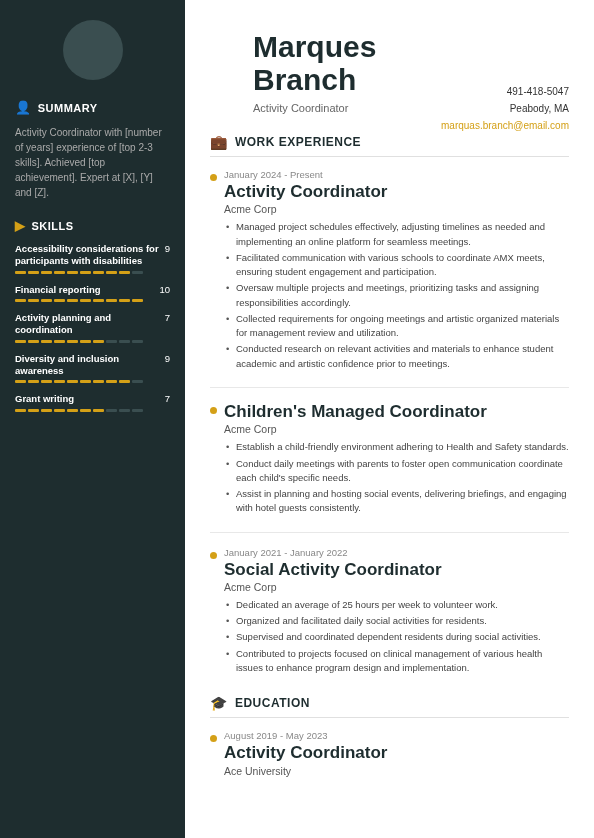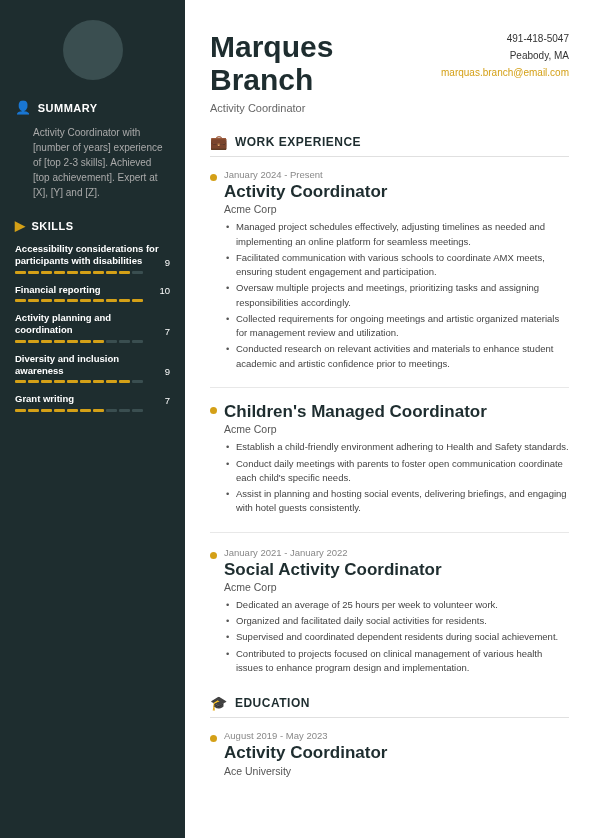--- a/index.html
+++ b/index.html
@@ -49,29 +49,28 @@
       color: #d4a017;
       font-size: 13px;
     }
     .sidebar-section-title:first-of-type {
       margin-top: 0;
     }
     .summary-text {
       font-size: 10px;
       color: #aaa;
       line-height: 1.5;
-      margin-left: 18px;
     }
     .skill-item {
       margin-bottom: 10px;
     }
     .skill-header {
       display: flex;
       justify-content: space-between;
-      align-items: flex-end;
+      align-items: flex-start;
       margin-bottom: 3px;
     }
     .skill-name {
       font-size: 9.5px;
       color: #fff;
       font-weight: bold;
       flex: 1;
       line-height: 1.3;
       padding-right: 4px;
     }
@@ -119,21 +118,22 @@
       font-size: 10px;
       color: #333;
       line-height: 1.7;
     }
     .contact-email {
       color: #d4a017;
     }
     .header-row {
       display: flex;
       justify-content: space-between;
-      align-items: flex-start;
+      align-items: flex-end;
+      margin-left: 43px;
     }
     .section-title {
       display: flex;
       align-items: center;
       gap: 7px;
       font-size: 12px;
       font-weight: bold;
       text-transform: uppercase;
       color: #1e2d2f;
       letter-spacing: 0.5px;
@@ -383,21 +383,21 @@
           </div>
           <hr class="divider">
           <div class="job-entry-wrapper">
             <div class="job-entry">
               <div class="job-date">January 2021 - January 2022</div>
               <div class="job-position">Social Activity Coordinator</div>
               <div class="job-company">Acme Corp</div>
               <ul class="job-bullets">
                 <li>Dedicated an average of 25 hours per week to volunteer work.</li>
                 <li>Organized and facilitated daily social activities for residents.</li>
-                <li>Supervised and coordinated dependent residents during social achievement.</li>
+                <li>Supervised and coordinated dependent residents during social activities.</li>
                 <li>Contributed to projects focused on clinical management of various health issues to enhance program design and implementation.</li>
               </ul>
             </div>
           </div>
         </div>
     </div>
 
     <div class="section">
       <div class="section-title">
         <span class="icon">🎓</span>

